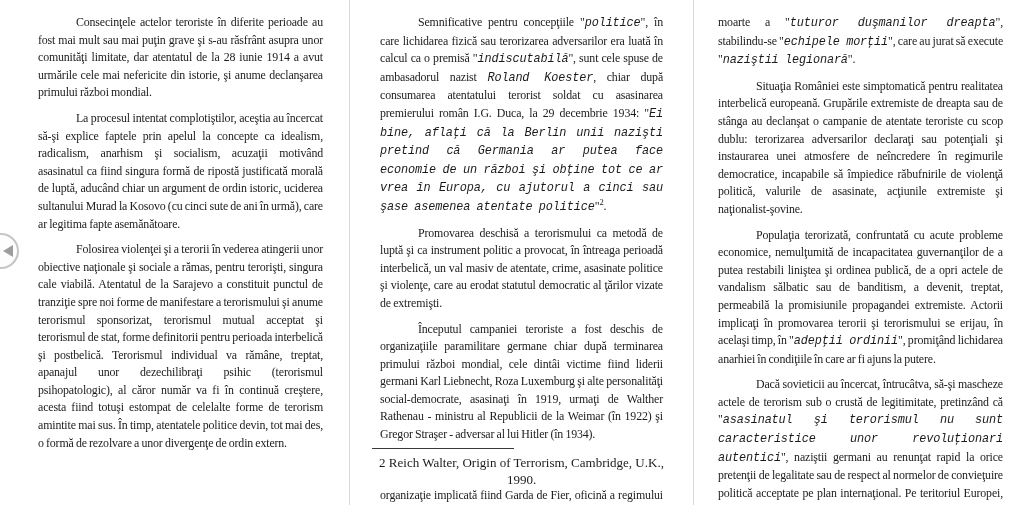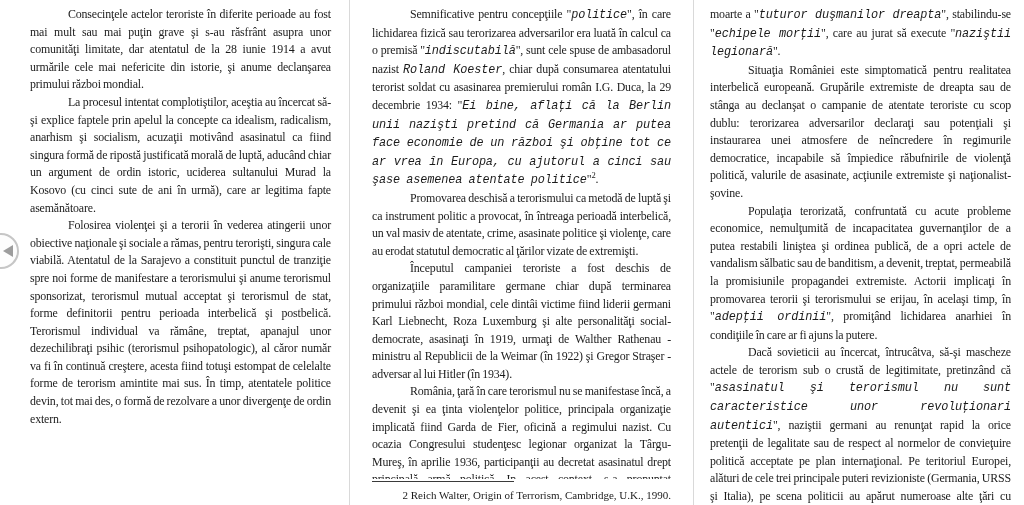--- a/index.html
+++ b/index.html
@@ -20,34 +20,34 @@
     font-size: 11.9px;
     line-height: 17.6px;
     letter-spacing: -0.15px;
     word-spacing: -0.6px;
     position: relative;
     overflow: hidden;
   }
   .col-1 { width: 349px; padding-left: 30px; padding-right: 18px; }
   .col-2 { width: 344px; border-left: 1px solid #d9d9d9; padding-left: 22px; padding-right: 22px; }
   .col-3 { width: 331px; border-left: 1px solid #d9d9d9; padding-left: 16px; padding-right: 13px; }
-  .para { margin: 0; text-indent: 38px; }
+  .para { margin: 8px; text-indent: 38px; }
   .para.no-indent { text-indent: 0; }
   .para i { font-style: italic; font-family: Liberation Mono, monospace; }
   sup { font-size: 8.5px; line-height: 0; vertical-align: super; }
   .footnote {
     position: absolute;
     left: 22px;
     right: 22px;
-    bottom: 0;
+    bottom: 16px;
     background: #ffffff;
-    font-size: 11px;
+    font-size: 13px;
     letter-spacing: 0;
     word-spacing: 0;
-    text-align: right;
+    text-align: center;
     padding-top: 2px;
   }
   .footnote-rule {
     width: 142px;
     height: 0;
     border-top: 1.2px solid #3a3a3a;
     margin-bottom: 5px;
   }
   .prev-btn {
     position: absolute;

